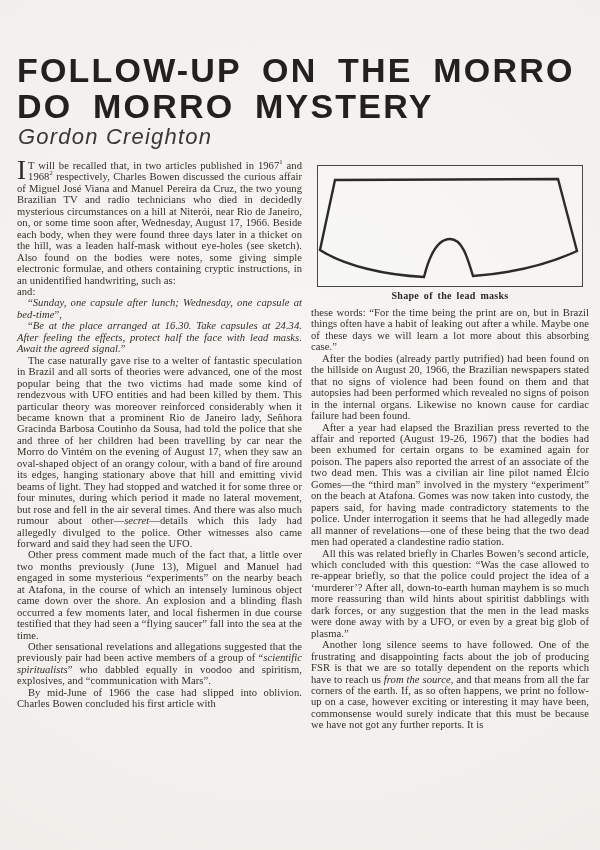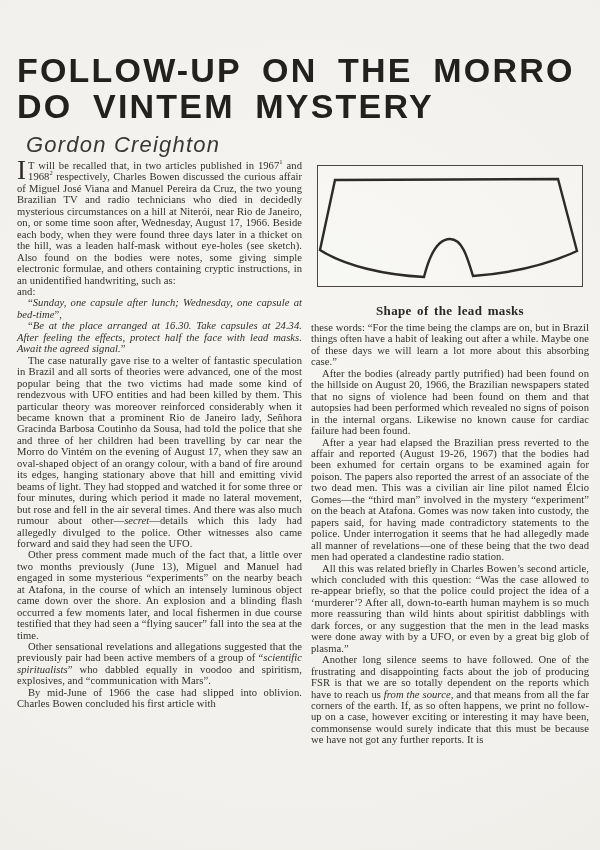--- a/index.html
+++ b/index.html
@@ -25,21 +25,21 @@
     font-size: 34px;
     line-height: 36px;
     letter-spacing: 2.2px;
     word-spacing: 9px;
     color: #232120;
     white-space: nowrap;
   }
   .byline {
     position: absolute;
     left: 18px; top: 124px;
-    margin: 8px;
+    margin: 0;
     font-family: "Liberation Sans", sans-serif;
     font-style: italic;
     font-weight: normal;
     font-size: 22px;
     letter-spacing: 1.2px;
     color: #3a3834;
   }
   .column {
     position: absolute;
     text-align: justify;
@@ -67,35 +67,35 @@
     width: 264px;
     height: 120px;
     margin: 1px auto 0 auto;
     border: 1.4px solid #4a4742;
     background: rgba(255,255,255,0.25);
   }
   .figure-box svg { display: block; width: 100%; height: 100%; }
   figcaption {
     text-align: center;
     font-weight: bold;
-    font-size: 13px;
+    font-size: 10px;
     line-height: 12px;
-    margin-top: 18px;
+    margin-top: 3px;
     margin-bottom: 4px;
     color: #2c2926;
     letter-spacing: 0.3px;
     word-spacing: 2px;
   }
 </style>
 </head>
 <body>
 
 <div class="page">
 
-  <h1 class="page-title"><span>FOLLOW-UP ON THE MORRO</span><br><span>DO VINTEM MYSTERY</span></h1>
+  <h1 class="page-title"><span>FOLLOW-UP ON THE MORRO</span><br><span>DO MORRO MYSTERY</span></h1>
 
   <h2 class="byline">Gordon Creighton</h2>
 
   <div class="column col-left">
       <p class="para"><span class="dropcap">I</span><span>T will be recalled that, in two articles published in 1967</span><sup>1</sup><span> and 1968</span><sup>2</sup><span> respectively, Charles Bowen discussed the curious affair of Miguel José Viana and Manuel Pereira da Cruz, the two young Brazilian TV and radio technicians who died in decidedly mysterious circumstances on a hill at Niterói, near Rio de Janeiro, on, or some time soon after, Wednesday, August 17, 1966. Beside each body, when they were found three days later in a thicket on the hill, was a leaden half-mask without eye-holes (see sketch). Also found on the bodies were notes, some giving simple electronic formulae, and others containing cryptic instructions, in an unidentified handwriting, such as:</span></p>
       <p class="para"><span>and:</span></p>
       <p class="para indent"><span>“</span><i>Sunday, one capsule after lunch; Wednesday, one capsule at bed-time</i><span>”,</span></p>
       <p class="para indent"><span>“</span><i>Be at the place arranged at 16.30. Take capsules at 24.34. After feeling the effects, protect half the face with lead masks. Await the agreed signal.</i><span>”</span></p>
       <p class="para indent"><span>The case naturally gave rise to a welter of fantastic speculation in Brazil and all sorts of theories were advanced, one of the most popular being that the two victims had made some kind of rendezvous with UFO entities and had been killed by them. This particular theory was moreover reinforced considerably when it became known that a prominent Rio de Janeiro lady, Señhora Gracinda Barbosa Coutinho da Sousa, had told the police that she and three of her children had been travelling by car near the Morro do Vintém on the evening of August 17, when they saw an oval-shaped object of an orangy colour, with a band of fire around its edges, hanging stationary above that hill and emitting vivid beams of light. They had stopped and watched it for some three or four minutes, during which period it made no lateral movement, but rose and fell in the air several times. And there was also much rumour about other—</span><i>secret</i><span>—details which this lady had allegedly divulged to the police. Other witnesses also came forward and said they had seen the UFO.</span></p>
       <p class="para indent"><span>Other press comment made much of the fact that, a little over two months previously (June 13), Miguel and Manuel had engaged in some mysterious “experiments” on the nearby beach at Atafona, in the course of which an intensely luminous object came down over the shore. An explosion and a blinding flash occurred a few moments later, and local fishermen in due course testified that they had seen a “flying saucer” fall into the sea at the time.</span></p>
@@ -110,21 +110,21 @@
           <path d="M 17 14 L 240 13 L 259 85
                    C 231 98 195 107 155 110
                    C 149 90 144 73 132 73
                    C 119 73 111 91 106 111
                    C 67 109 27 100 2 84 Z" fill="none" stroke="#2d2b28" stroke-width="2.4" stroke-linejoin="miter"></path>
         </svg>
       </div>
       <figcaption>Shape of the lead masks</figcaption>
     </figure>
     <div>
-        <p class="para"><span>these words: “For the time being the clamps are on, but in Brazil things often have a habit of leaking out after a while. Maybe one of these days we will learn a lot more about this absorbing case.”</span></p>
+        <p class="para"><span>these words: “For the time being the print are on, but in Brazil things often have a habit of leaking out after a while. Maybe one of these days we will learn a lot more about this absorbing case.”</span></p>
         <p class="para indent"><span>After the bodies (already partly putrified) had been found on the hillside on August 20, 1966, the Brazilian newspapers stated that no signs of violence had been found on them and that autopsies had been performed which revealed no signs of poison in the internal organs. Likewise no known cause for cardiac failure had been found.</span></p>
         <p class="para indent"><span>After a year had elapsed the Brazilian press reverted to the affair and reported (August 19-26, 1967) that the bodies had been exhumed for certain organs to be examined again for poison. The papers also reported the arrest of an associate of the two dead men. This was a civilian air line pilot named Élcio Gomes—the “third man” involved in the mystery “experiment” on the beach at Atafona. Gomes was now taken into custody, the papers said, for having made contradictory statements to the police. Under interrogation it seems that he had allegedly made all manner of revelations—one of these being that the two dead men had operated a clandestine radio station.</span></p>
         <p class="para indent"><span>All this was related briefly in Charles Bowen’s second article, which concluded with this question: “Was the case allowed to re-appear briefly, so that the police could project the idea of a ‘murderer’? After all, down-to-earth human mayhem is so much more reassuring than wild hints about spiritist dabblings with dark forces, or any suggestion that the men in the lead masks were done away with by a UFO, or even by a great big glob of plasma.”</span></p>
         <p class="para indent"><span>Another long silence seems to have followed. One of the frustrating and disappointing facts about the job of producing FSR is that we are so totally dependent on the reports which have to reach us </span><i>from the source</i><span>, and that means from all the far corners of the earth. If, as so often happens, we print no follow-up on a case, however exciting or interesting it may have been, commonsense would surely indicate that this must be because we have not got any further reports. It is</span></p>
       </div>
   </div>
 
 </div>
 
 </body></html>

